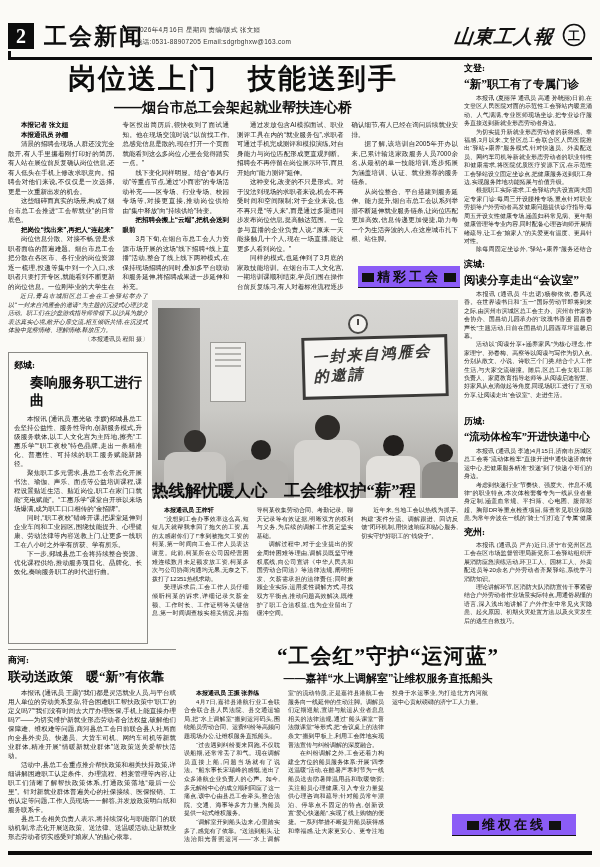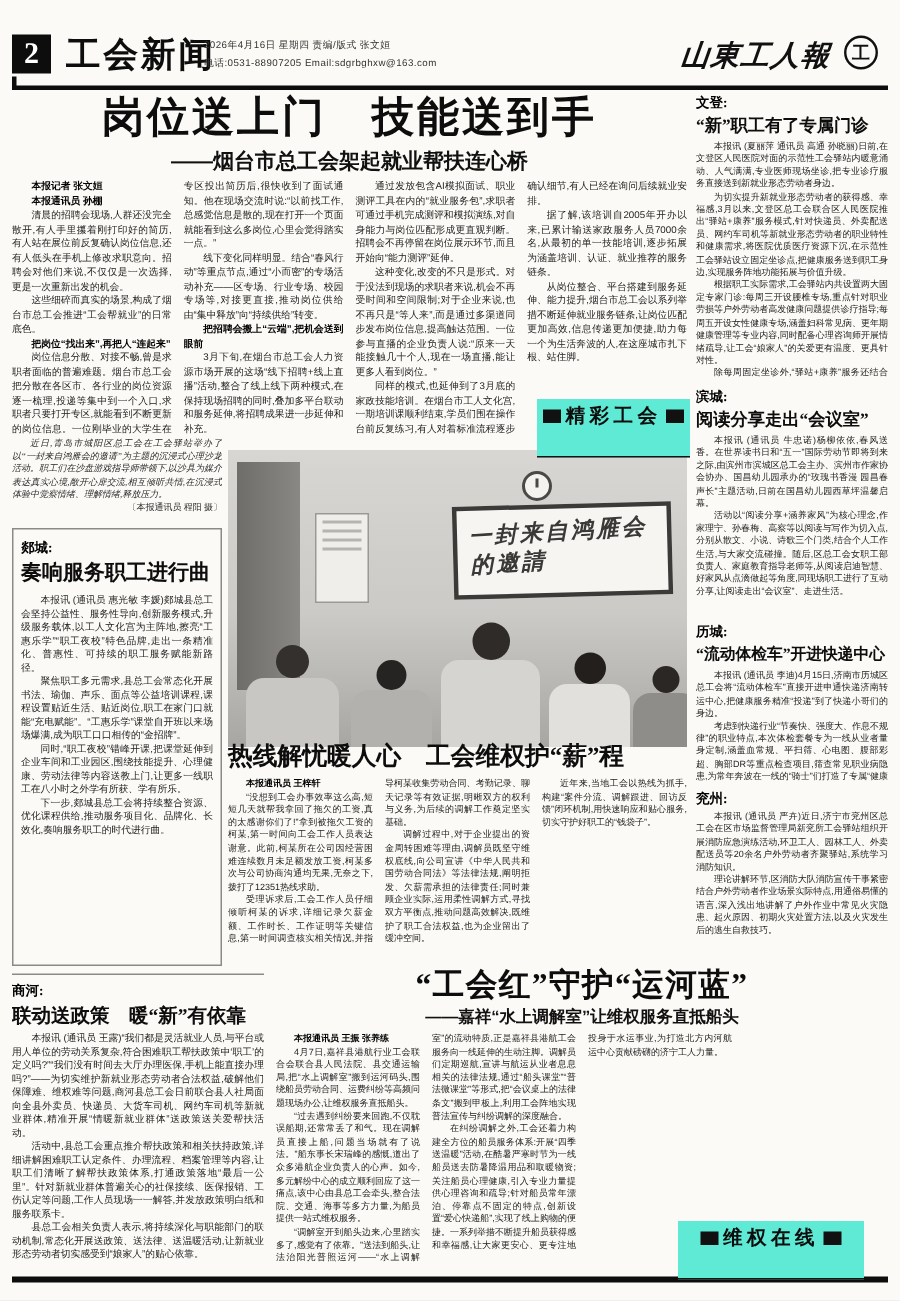--- a/index.html
+++ b/index.html
@@ -30,21 +30,21 @@
            font-family:"Liberation Serif",serif;line-height:34px;}
   #main-h2{margin:3px 0 0 0;text-align:center;font-size:14px;font-weight:bold;color:#111;line-height:16px;}
   #main-cols{margin-top:5px;height:178px;column-count:4;column-gap:8px;}
   
   #sidebar{position:absolute;left:464px;top:62px;width:128px;height:585px;}
   .side-art{overflow:hidden;margin-bottom:3px;}
   .side-art .art-h3{font-size:11.5px;line-height:14px;margin:1px 0 3px 0;}
   .side-art .body-txt{font-size:6px;line-height:8.4px;}
   
   .badge{position:absolute;display:flex;align-items:center;justify-content:center;gap:3px;
-         background:#5eead4;padding:2px 0 18px 0;border-bottom:1.5px solid #111;z-index:5;}
+         background:#8b5cf6;padding:2px 0 1px 0;border-bottom:1.5px solid #111;z-index:5;}
   .badge .bk{width:12px;height:9px;background:#111;}
   .badge .btx{font-weight:900;font-size:13px;letter-spacing:3px;color:#0d0d0d;font-family:"Liberation Serif",serif;}
   
   #photo{position:absolute;left:152px;top:300px;width:306px;height:198px;overflow:hidden;
          background:linear-gradient(180deg,#d7d6d3 0%,#cbcac6 55%,#a8a6a2 100%);}
   #ph-cabinet{position:absolute;left:6px;top:8px;width:42px;height:152px;background:linear-gradient(90deg,#6e6d6a,#8a8885);}
   #ph-poster{position:absolute;left:58px;top:42px;width:34px;height:58px;background:#efeeeb;border:1px solid #9a9995;}
   #ph-poster i{display:block;height:2px;background:#b5b4b0;margin:4px 4px 0 4px;}
   #ph-clock{position:absolute;left:196px;top:14px;width:16px;height:16px;border-radius:50%;background:#f4f3f0;
             border:2px solid #4a4947;}
@@ -57,24 +57,24 @@
   .person .head{border-radius:50%;background:#2e2c2a;margin:0 auto;}
   .person .torso{border-radius:12px 12px 0 0;}
   
   #caption{position:absolute;left:8px;top:292px;width:140px;height:56px;overflow:hidden;
            font-family:"Liberation Serif",serif;font-style:italic;}
   #caption .body-txt{font-size:6px;line-height:8.6px;color:#2a2a2a;}
   #caption .credit{text-align:right;text-indent:0;font-style:normal;}
   
   #tancheng{position:absolute;left:8px;top:352px;width:140px;height:292px;border:1px solid #8b8a86;
             padding:6px 5px;box-sizing:border-box;overflow:hidden;}
-  #tancheng .art-h3{font-size:14px;line-height:18px;margin:2px 0 4px 0;}
+  #tancheng .art-h3{font-size:14px;line-height:18px;margin:2px 0 4px 16px;}
   #tancheng .body-txt{font-size:6.5px;line-height:9px;height:232px;}
   
-  #hotline{position:absolute;left:152px;top:494px;width:306px;height:144px;}
+  #hotline{position:absolute;left:152px;top:481px;width:306px;height:144px;}
   #hotline .art-h3{font-size:16.5px;line-height:20px;}
   #hotline-cols{margin-top:5px;height:116px;column-count:3;column-gap:8px;font-size:6px;line-height:8.6px;}
   
   #shanghe{position:absolute;left:8px;top:649px;width:168px;height:198px;border-top:1px solid #8b8a86;
            padding-top:4px;overflow:hidden;}
   #shanghe .art-h3{font-size:13px;line-height:16px;margin:1px 0 3px 0;}
   #shanghe .body-txt{font-size:6.5px;line-height:9px;height:158px;}
   
   #yunhe{position:absolute;left:184px;top:644px;width:408px;height:203px;}
   #yunhe-h3{margin:0;text-align:center;font-size:21px;font-weight:900;letter-spacing:1px;color:#0d0d0d;

